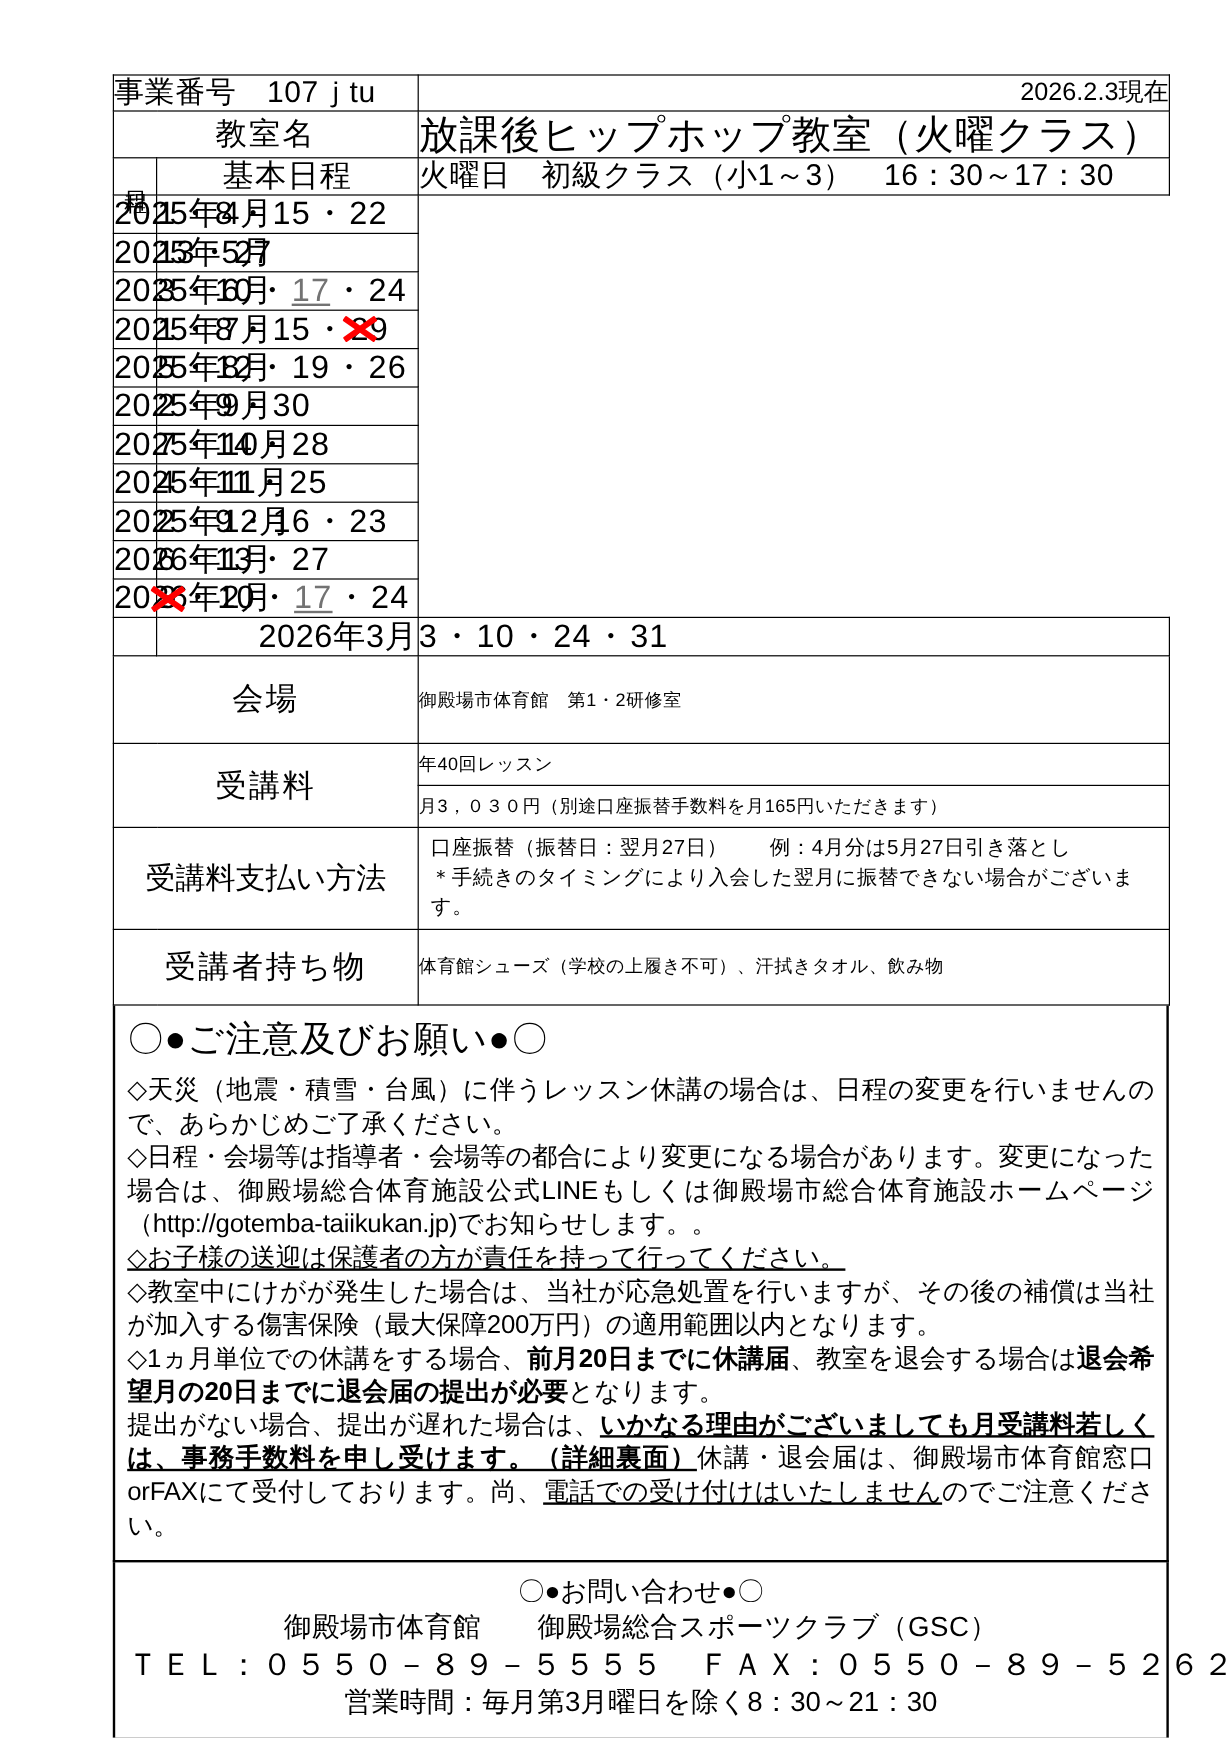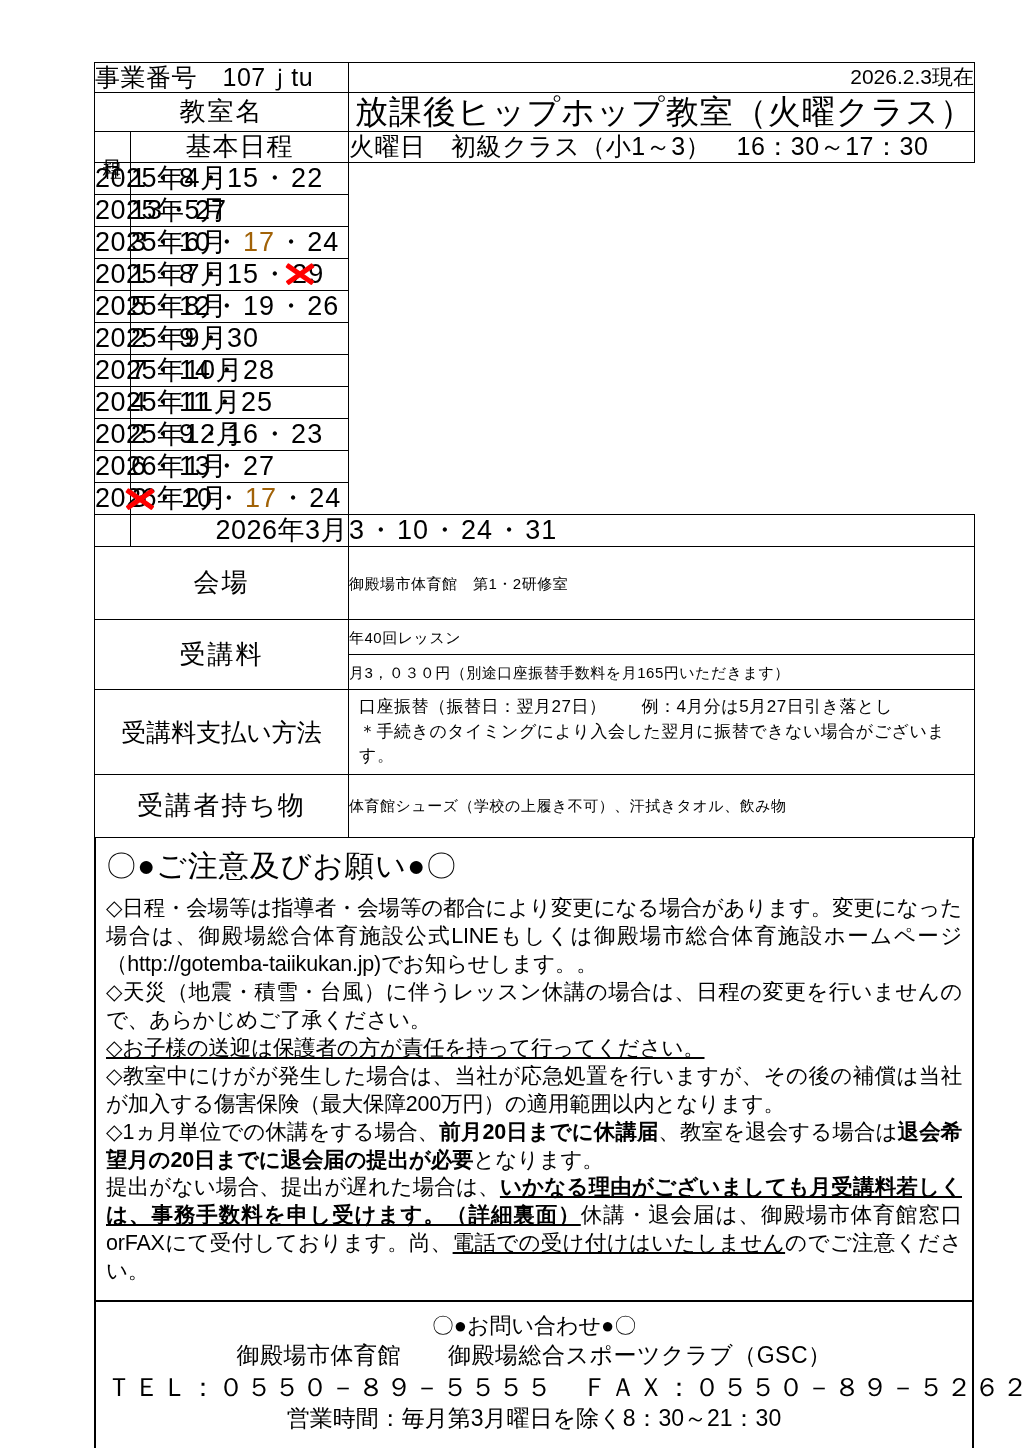--- a/index.html
+++ b/index.html
@@ -57,21 +57,21 @@
 
   
   .lbl-big {
     font-size: 26px;
     text-align: center;
     letter-spacing: 2px;
     padding: 10px 0;
   }
   .title-big {
     font-size: 33px;
-    text-align: right;
+    text-align: left;
     letter-spacing: 1px;
     padding: 8px 0 10px;
     white-space: nowrap;
   }
 
   
   .spine {
     text-align: center;
     vertical-align: middle;
   }
@@ -105,21 +105,21 @@
     letter-spacing: 0.5px;
     margin-top: 48px;
   }
   .days {
     font-size: 27px;
     padding: 1px 0 3px 10px;
     white-space: nowrap;
     letter-spacing: 1px;
   }
   .days .sep { margin: 0 2px; }
-  .days .red { color: #a16207; }
+  .days .red { color: #737373; text-decoration: underline; }
 
   
   .xed {
     position: relative;
     display: inline-block;
     padding: 0 1px;
   }
   .xed::before,
   .xed::after {
     content: "";
@@ -297,22 +297,22 @@
       <tr>
         <td colspan="2" class="info-label" style="height:62px;">受講者持ち物</td>
         <td class="info-val">体育館シューズ（学校の上履き不可）、汗拭きタオル、飲み物</td>
       </tr>
     </tbody>
   </table>
 
   <div class="notice">
     <div class="notice-title">〇●ご注意及びお願い●〇</div>
 
+    <p>◇天災（地震・積雪・台風）に伴うレッスン休講の場合は、日程の変更を行いませんので、あらかじめご了承ください。</p>
     <p>◇日程・会場等は指導者・会場等の都合により変更になる場合があります。変更になった場合は、御殿場総合体育施設公式LINEもしくは御殿場市総合体育施設ホームページ（http://gotemba-taiikukan.jp)でお知らせします。。</p>
-    <p>◇天災（地震・積雪・台風）に伴うレッスン休講の場合は、日程の変更を行いませんので、あらかじめご了承ください。</p>
     <p>
       <u>◇お子様の送迎は保護者の方が責任を持って行ってください。</u>
     </p>
     <p>◇教室中にけがが発生した場合は、当社が応急処置を行いますが、その後の補償は当社が加入する傷害保険（最大保障200万円）の適用範囲以内となります。</p>
     <p><span>◇1ヵ月単位での休講をする場合、</span><b>前月20日までに休講届</b><span>、教室を退会する場合は</span><b>退会希望月の20日までに退会届の提出が必要</b><span>となります。</span></p>
     <p><span>提出がない場合、提出が遅れた場合は、</span><b><u>いかなる理由がございましても月受講料若しくは、事務手数料を申し受けます。（詳細裏面）</u></b><span>休講・退会届は、御殿場市体育館窓口orFAXにて受付しております。尚、</span><u>電話での受け付けはいたしません</u><span>のでご注意ください。</span></p>
   </div>
 
   <div class="contact">
     <div class="ct-title">〇●お問い合わせ●〇</div>

